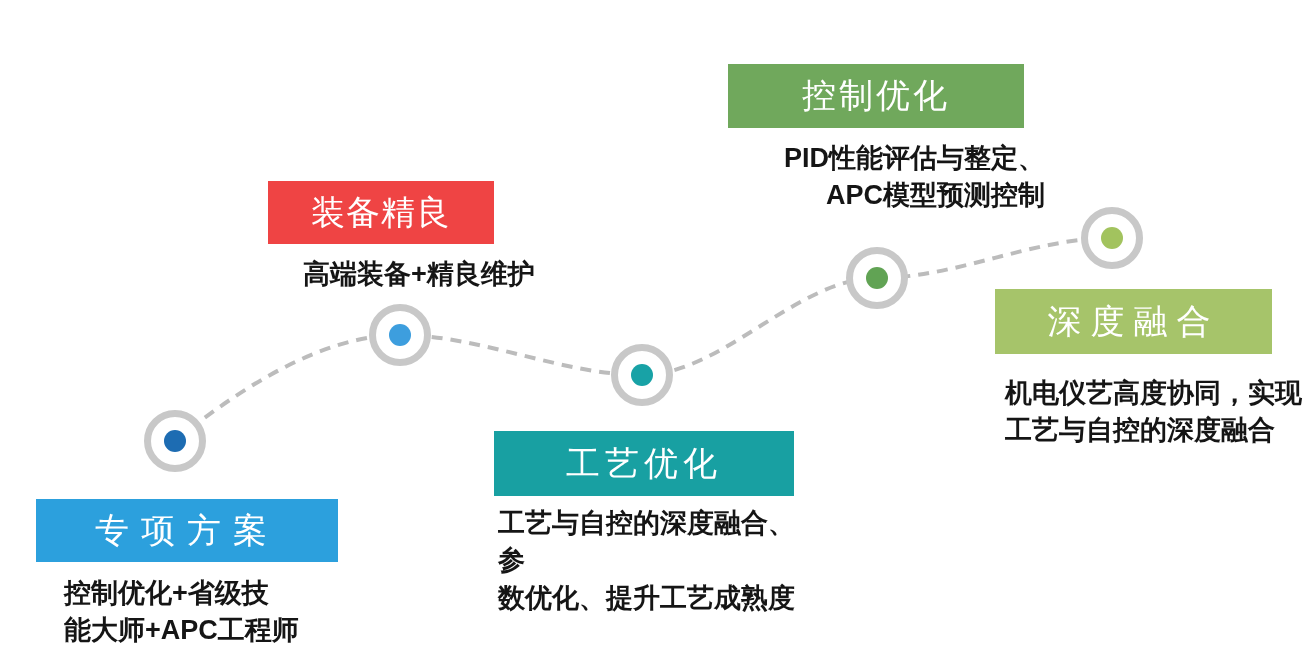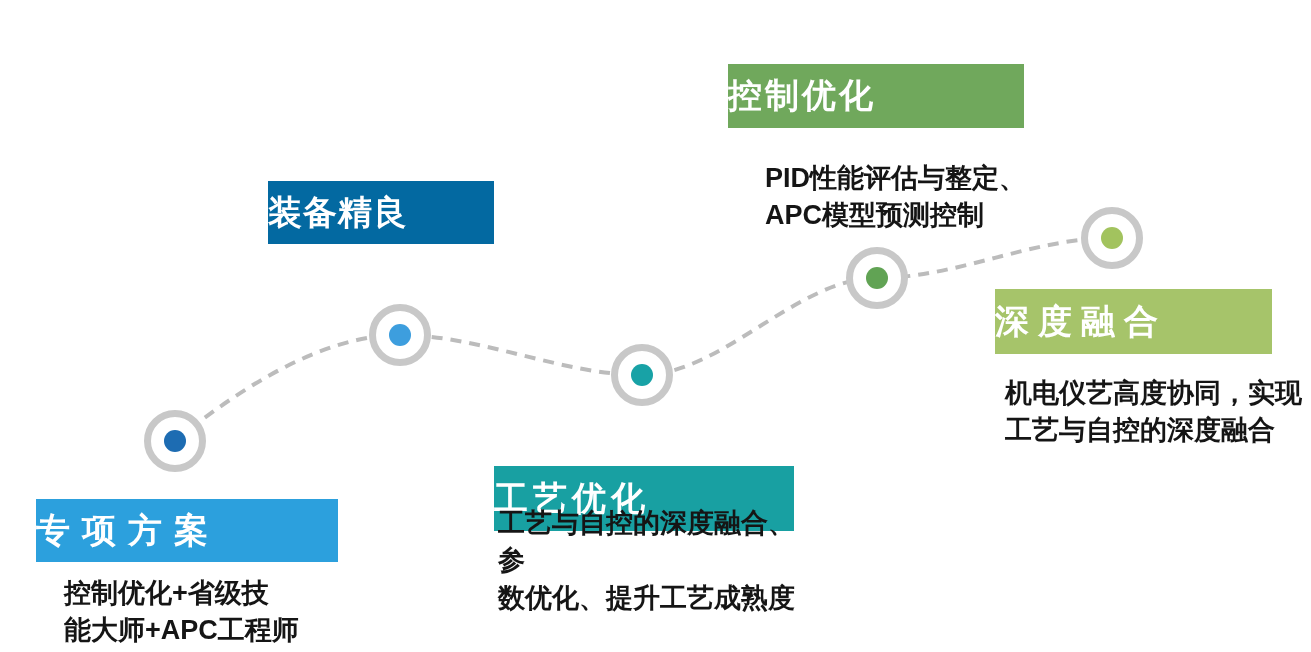--- a/index.html
+++ b/index.html
@@ -39,23 +39,23 @@
   .node-1 { left: 144px; top: 410px; }
   .node-2 { left: 369px; top: 304px; }
   .node-3 { left: 611px; top: 344px; }
   .node-4 { left: 846px; top: 247px; }
   .node-5 { left: 1081px; top: 207px; }
   
   .stage { position: absolute; }
   .stage-box {
     display: flex;
     align-items: center;
-    justify-content: flex-start;
+    justify-content: center;
     color: #ffffff;
-    font-weight: bold;
+    font-weight: normal;
     font-size: 34px;
   }
   .stage-desc {
     position: absolute;
     font-weight: bold;
     color: #151515;
     font-size: 27px;
     line-height: 1.38;
     white-space: pre-line;
   }
@@ -70,21 +70,21 @@
   .stage-2 .stage-desc { left: 35px; top: 75px; width: 300px; }
 
   .stage-3 { left: 494px; top: 431px; }
   .stage-3 .stage-box  { width: 300px; height: 65px; }
   .stage-3 .stage-title{ letter-spacing: 5px; }
   .stage-3 .stage-desc { left: 4px; top: 74px; width: 322px; }
 
   .stage-4 { left: 728px; top: 64px; }
   .stage-4 .stage-box  { width: 296px; height: 64px; }
   .stage-4 .stage-title{ letter-spacing: 3px; }
-  .stage-4 .stage-desc { left: 37px; top: 96px; width: 280px; }
+  .stage-4 .stage-desc { left: 37px; top: 76px; width: 280px; text-align: right; }
 
   .stage-5 { left: 995px; top: 289px; border-radius: 16px; }
   .stage-5 .stage-box  { width: 277px; height: 65px; }
   .stage-5 .stage-title{ letter-spacing: 9px; }
   .stage-5 .stage-desc { left: 10px; top: 86px; width: 312px; }
 </style>
 </head>
 <body>
 
 <div id="canvas">
@@ -115,27 +115,28 @@
   <div id="stages-root">
   <div class="stage stage-1">
     <div class="stage-box" style="background-color: rgb(44, 160, 221);">
       <span class="stage-title">专项方案</span>
     </div>
     <div class="stage-desc">控制优化+省级技
 能大师+APC工程师</div>
   </div>
 
   <div class="stage stage-2">
-    <div class="stage-box" style="background-color: #0369a1;">
+    <div class="stage-box" style="background-color: #ef4444;">
       <span class="stage-title">装备精良</span>
     </div>
+    <div class="stage-desc">高端装备+精良维护</div>
   </div>
 
   <div class="stage stage-3">
-    <div class="stage-box" style="background-color: rgb(24, 160, 162); margin-top: 35px;">
+    <div class="stage-box" style="background-color: rgb(24, 160, 162);">
       <span class="stage-title">工艺优化</span>
     </div>
     <div class="stage-desc">工艺与自控的深度融合、参
 数优化、提升工艺成熟度</div>
   </div>
 
   <div class="stage stage-4">
     <div class="stage-box" style="background-color: rgb(112, 168, 92);">
       <span class="stage-title">控制优化</span>
     </div>

